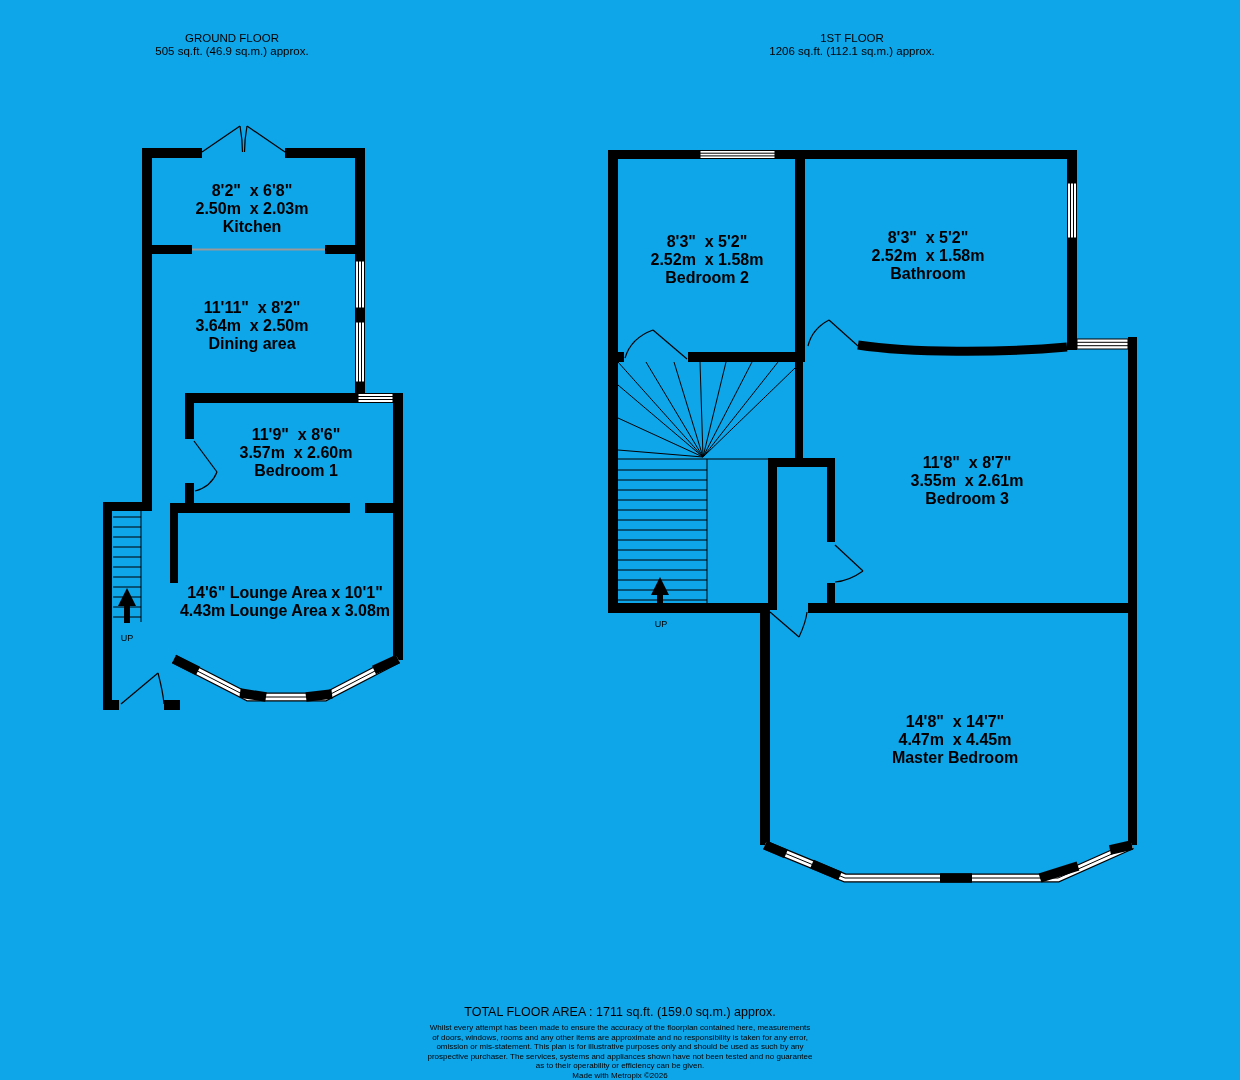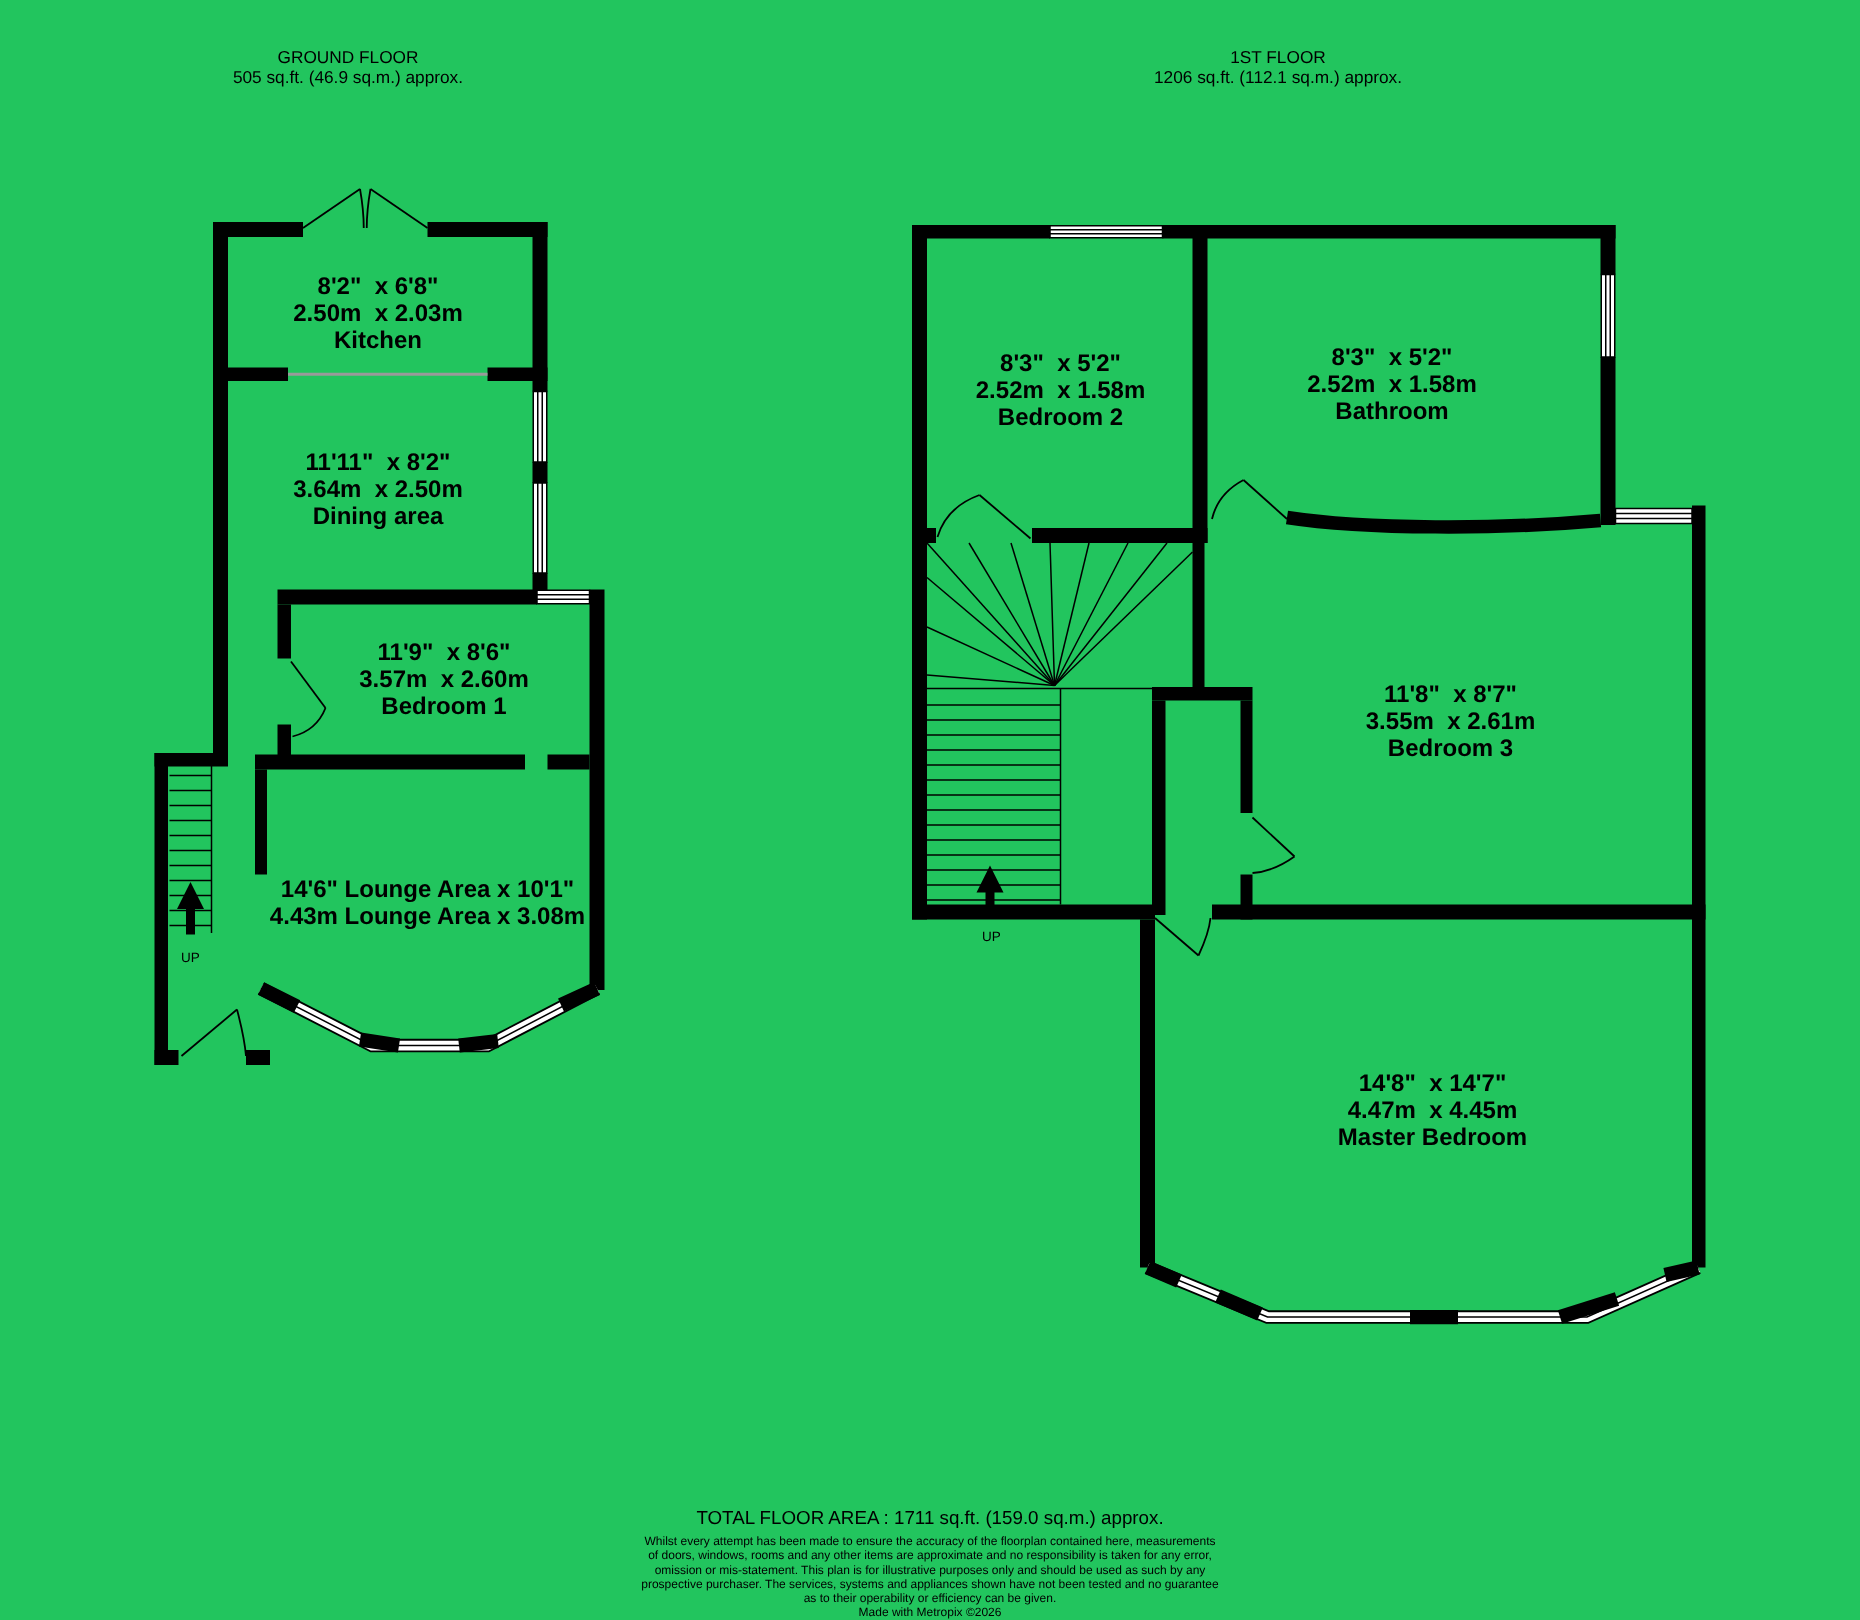--- a/index.html
+++ b/index.html
@@ -1,16 +1,16 @@
 <!DOCTYPE html>
 <html><head>
 <meta charset="utf-8">
 <style>
   html,body { margin:0; padding:0; background:#ffffff; }
-  .page { position:relative; width:1240px; height:1080px; background:#22c55e; overflow:hidden; }
+  .page { position:relative; width:1240px; height:1080px; background:#0ea5e9; overflow:hidden; }
   svg text { font-family:"Liberation Sans", sans-serif; fill:#000; white-space:pre; }
   .lbl  { font-size:16px; font-weight:bold; text-anchor:middle; }
   .hdr  { font-size:11.5px; text-anchor:middle; }
   .up   { font-size:9px; text-anchor:middle; }
   .tot  { font-size:12.5px; text-anchor:middle; }
   .fine { font-size:8px; text-anchor:middle; }
   .wall { fill:#000; }
   .thin { stroke:#000; stroke-width:1; fill:none; }
   .door { stroke:#000; stroke-width:1.2; fill:none; }
   .winrect { fill:#fff; stroke:#000; stroke-width:1; }

